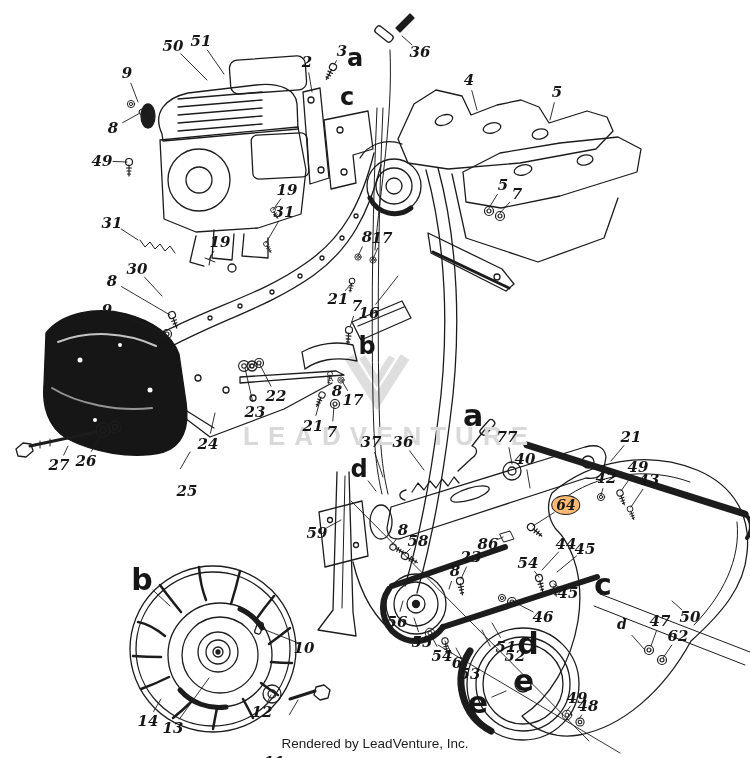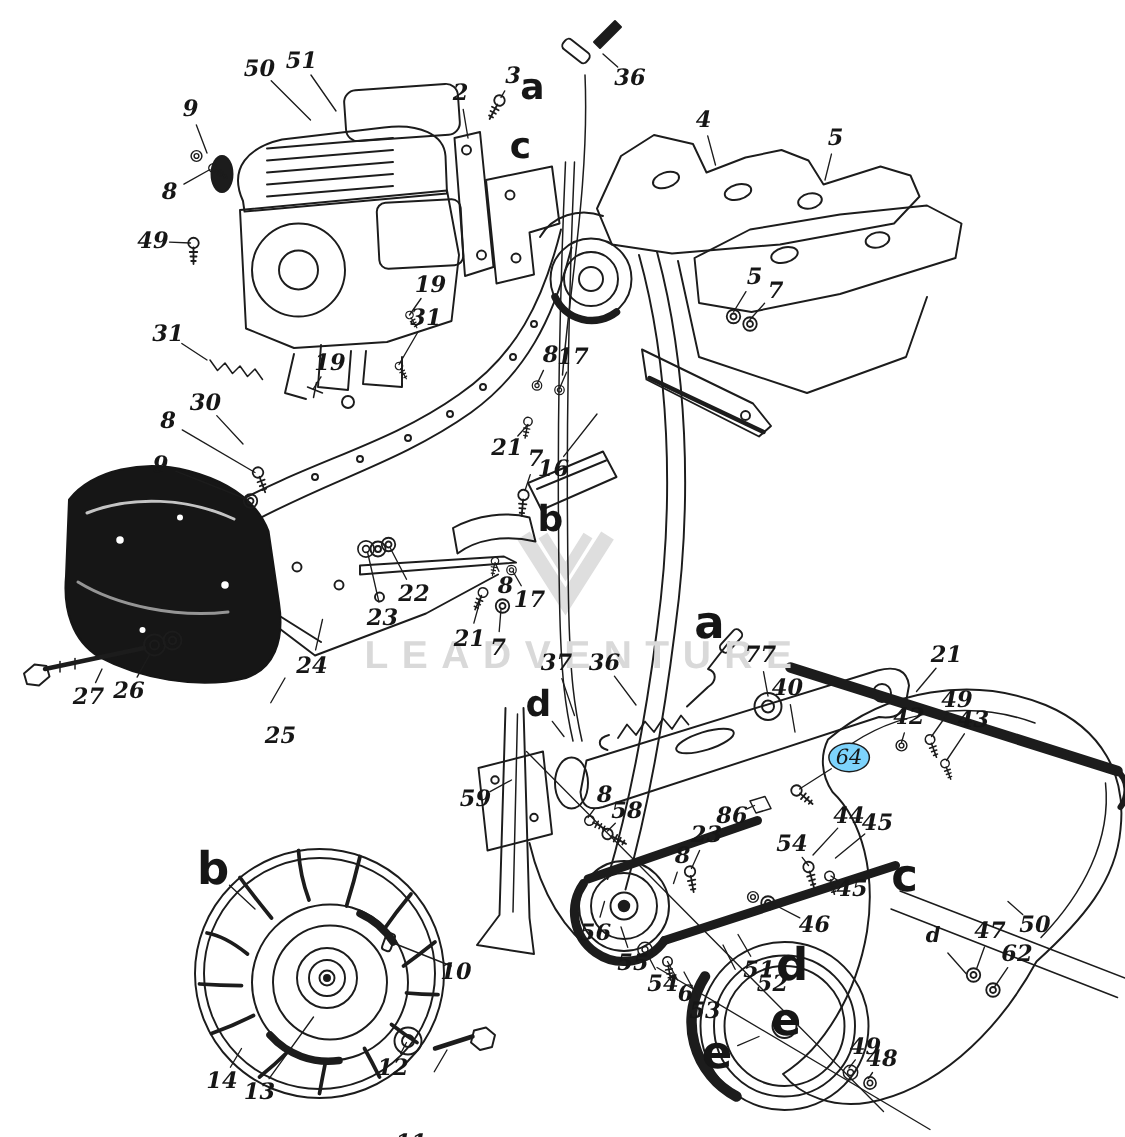--- a/index.html
+++ b/index.html
@@ -11,22 +11,22 @@
     font-family:"Liberation Sans",sans-serif;font-size:26px;font-weight:600;
     letter-spacing:9px;color:#d9d9d9;white-space:nowrap;user-select:none;}
   .footer{position:absolute;left:0;top:736px;width:750px;text-align:center;
     font-family:"Liberation Sans",sans-serif;font-size:13.5px;color:#1c1c1c;}
   .co{position:absolute;transform:translate(-50%,-50%);color:#161616;
     white-space:nowrap;line-height:1;user-select:none;}
   .co-n{font-family:"DejaVu Serif",serif;font-style:italic;font-weight:600;font-size:15px;}
   .co-ls{font-family:"DejaVu Serif",serif;font-style:italic;font-weight:600;font-size:14px;}
   .co-l{font-family:"DejaVu Sans",sans-serif;font-weight:700;font-size:24px;}
   .co-L{font-family:"DejaVu Sans",sans-serif;font-weight:700;font-size:30px;}
-  .co-c{font-family:"DejaVu Serif",serif;font-style:italic;font-weight:400;font-size:14px;
-    border:1.4px solid #1c1c1c;border-radius:50%;padding:2px 4px;background:#7dd3fc;}
+  .co-c{font-family:"DejaVu Serif",serif;font-style:italic;font-weight:700;font-size:14px;
+    border:1.4px solid #1c1c1c;border-radius:50%;padding:2px 4px;background:#fdba74;}
   .leader{stroke:#1c1c1c;stroke-width:0.9;}
 </style>
 </head>
 <body>
 
 <div class="stage">
 
   <svg class="art" width="750" height="758" viewBox="0 0 750 758">
     <defs>
       <g id="screw" stroke="#1c1c1c" fill="none" stroke-width="1.2">
@@ -433,13 +433,14 @@
       <span class="co co-n" style="left: 690px; top: 617px;">50</span>
       <span class="co co-n" style="left: 678px; top: 636px;">62</span>
       <span class="co co-L" style="left: 142px; top: 580px;">b</span>
       <span class="co co-n" style="left: 304px; top: 648px;">10</span>
       <span class="co co-n" style="left: 262px; top: 712px;">12</span>
       <span class="co co-n" style="left: 274px; top: 724px; margin-top: 38px;">11</span>
       <span class="co co-n" style="left: 148px; top: 721px;">14</span>
       <span class="co co-n" style="left: 173px; top: 728px;">13</span>
     </div>
 
+  <div class="footer">Rendered by LeadVenture, Inc.</div>
 </div>
 
 </body></html>

